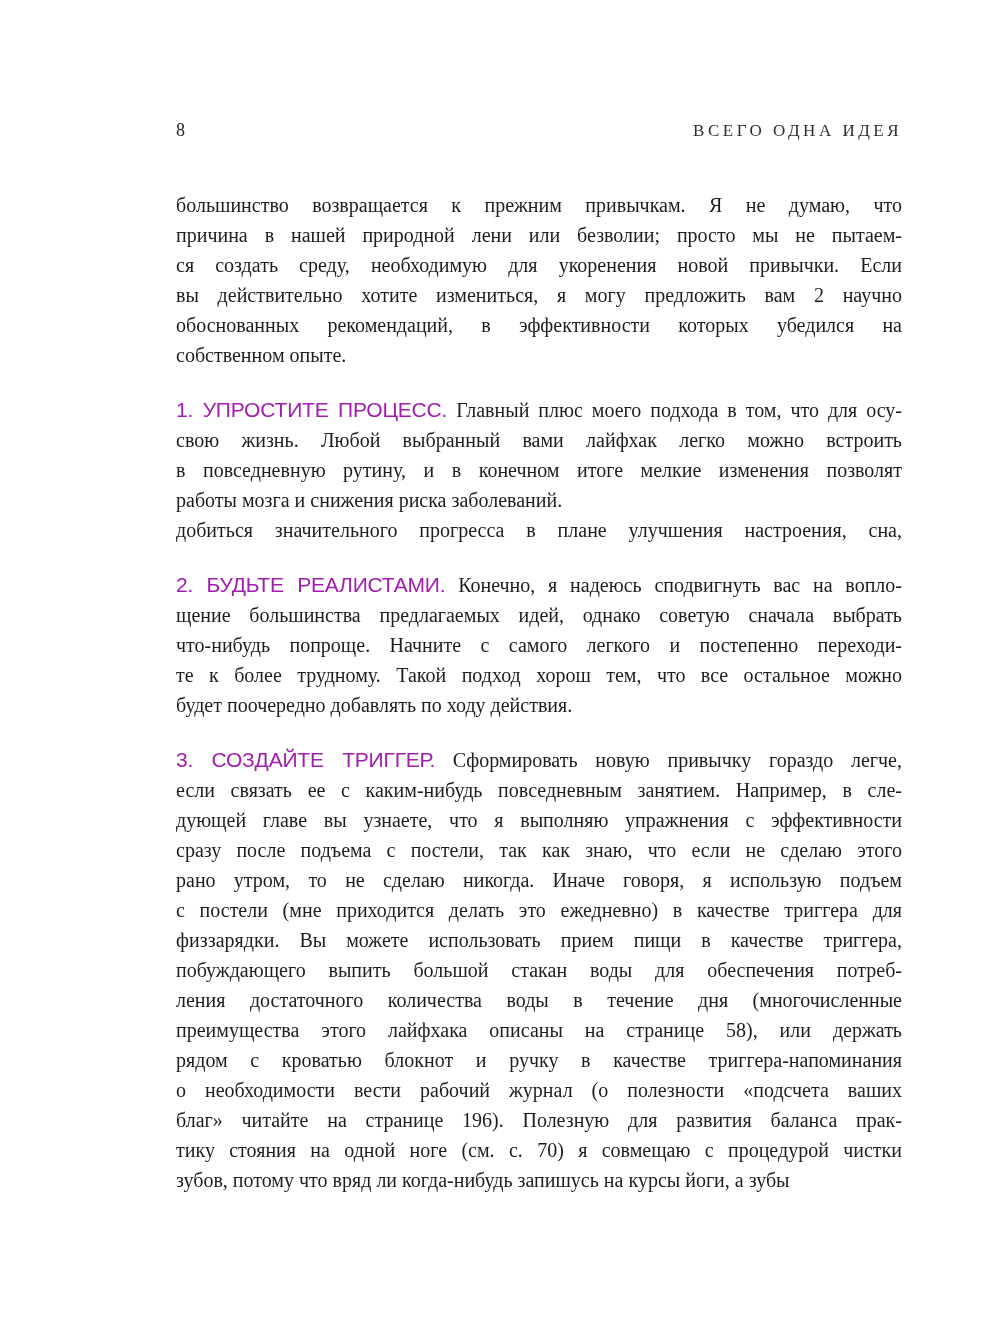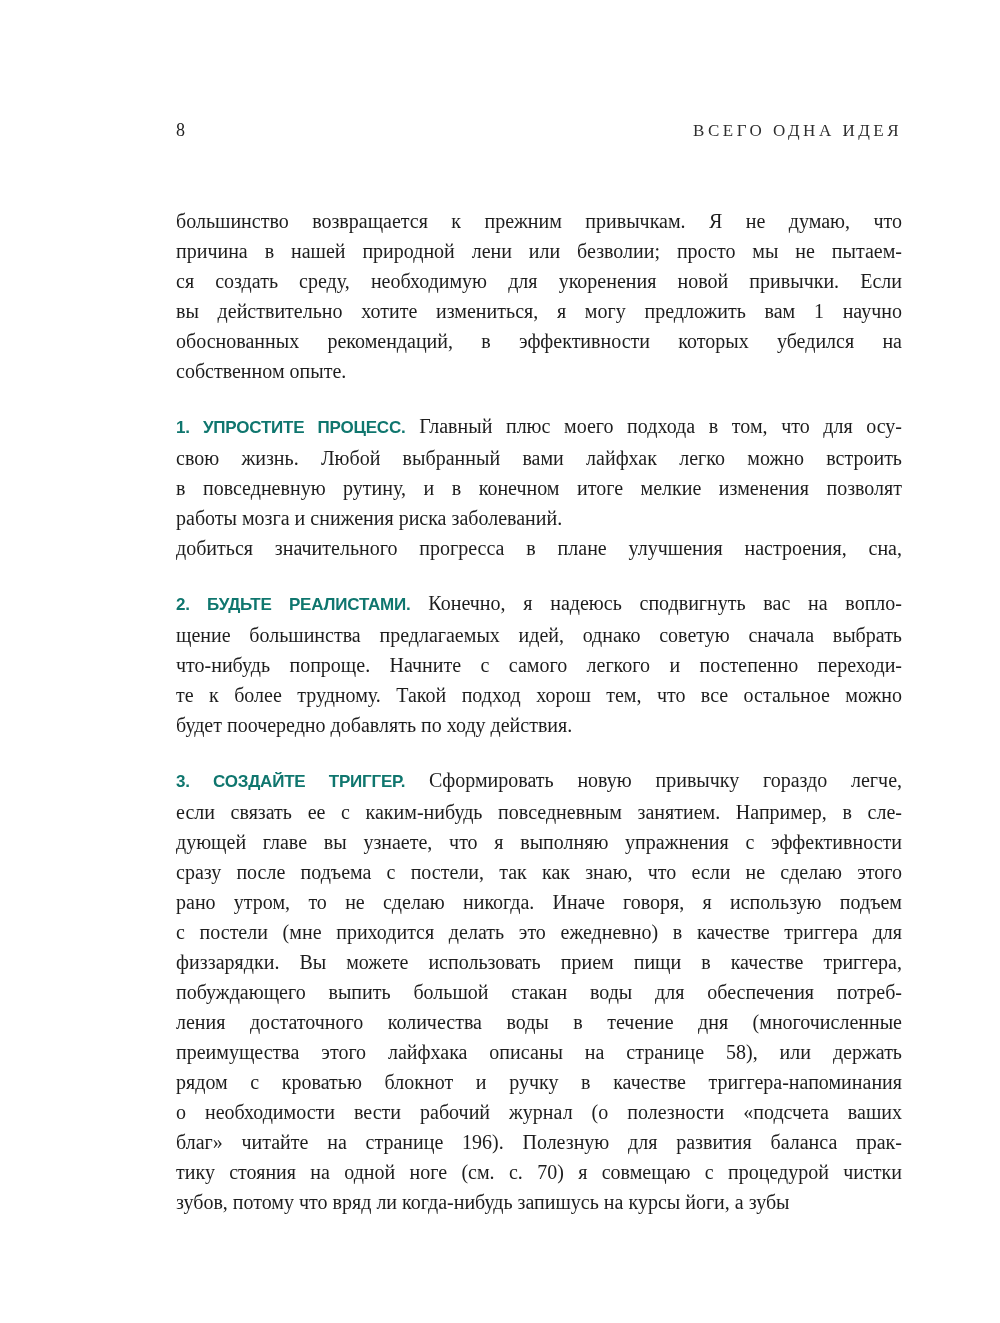--- a/index.html
+++ b/index.html
@@ -35,54 +35,54 @@
     color: #2e2e2e;
     margin-left: 29px;
   }
   .text-block {
     position: absolute;
     top: 190px;
     left: 176px;
     width: 726px;
   }
   .para {
-    margin: 16px 0 25px 0;
+    margin: 0 0 25px 0;
   }
   .line {
     font-size: 20px;
     line-height: 30px;
     text-align: justify;
     text-align-last: justify;
   }
   .line.last {
     text-align-last: left;
   }
   .lead {
     font-family: "Liberation Sans", "DejaVu Sans", sans-serif;
-    font-weight: 700;
-    font-size: 17px;
+    font-weight: 400;
+    font-size: 21px;
     letter-spacing: -0.2px;
-    color: #0f766e;
+    color: #a21caf;
   }
 </style>
 </head>
 <body>
 
 <div class="page">
   <div class="page-header">
     <span class="page-number">8</span>
     <span class="running-title">ВСЕГО ОДНА ИДЕЯ</span>
   </div>
 
   <div class="text-block" id="text-block">
       <div class="para">
         <div class="line">большинство возвращается к прежним привычкам. Я не думаю, что</div>
         <div class="line">причина в нашей природной лени или безволии; просто мы не пытаем-</div>
         <div class="line">ся создать среду, необходимую для укоренения новой привычки. Если</div>
-        <div class="line">вы действительно хотите измениться, я могу предложить вам 1 научно</div>
+        <div class="line">вы действительно хотите измениться, я могу предложить вам 2 научно</div>
         <div class="line">обоснованных рекомендаций, в эффективности которых убедился на</div>
         <div class="line last">собственном опыте.</div>
       </div>
       <div class="para">
         <div class="line"><span class="lead">1. УПРОСТИТЕ ПРОЦЕСС.</span> Главный плюс моего подхода в том, что для осу-</div>
         <div class="line">свою жизнь. Любой выбранный вами лайфхак легко можно встроить</div>
         <div class="line">в повседневную рутину, и в конечном итоге мелкие изменения позволят</div>
         <div class="line last">работы мозга и снижения риска заболеваний.</div>
         <div class="line">добиться значительного прогресса в плане улучшения настроения, сна,</div>
       </div>

